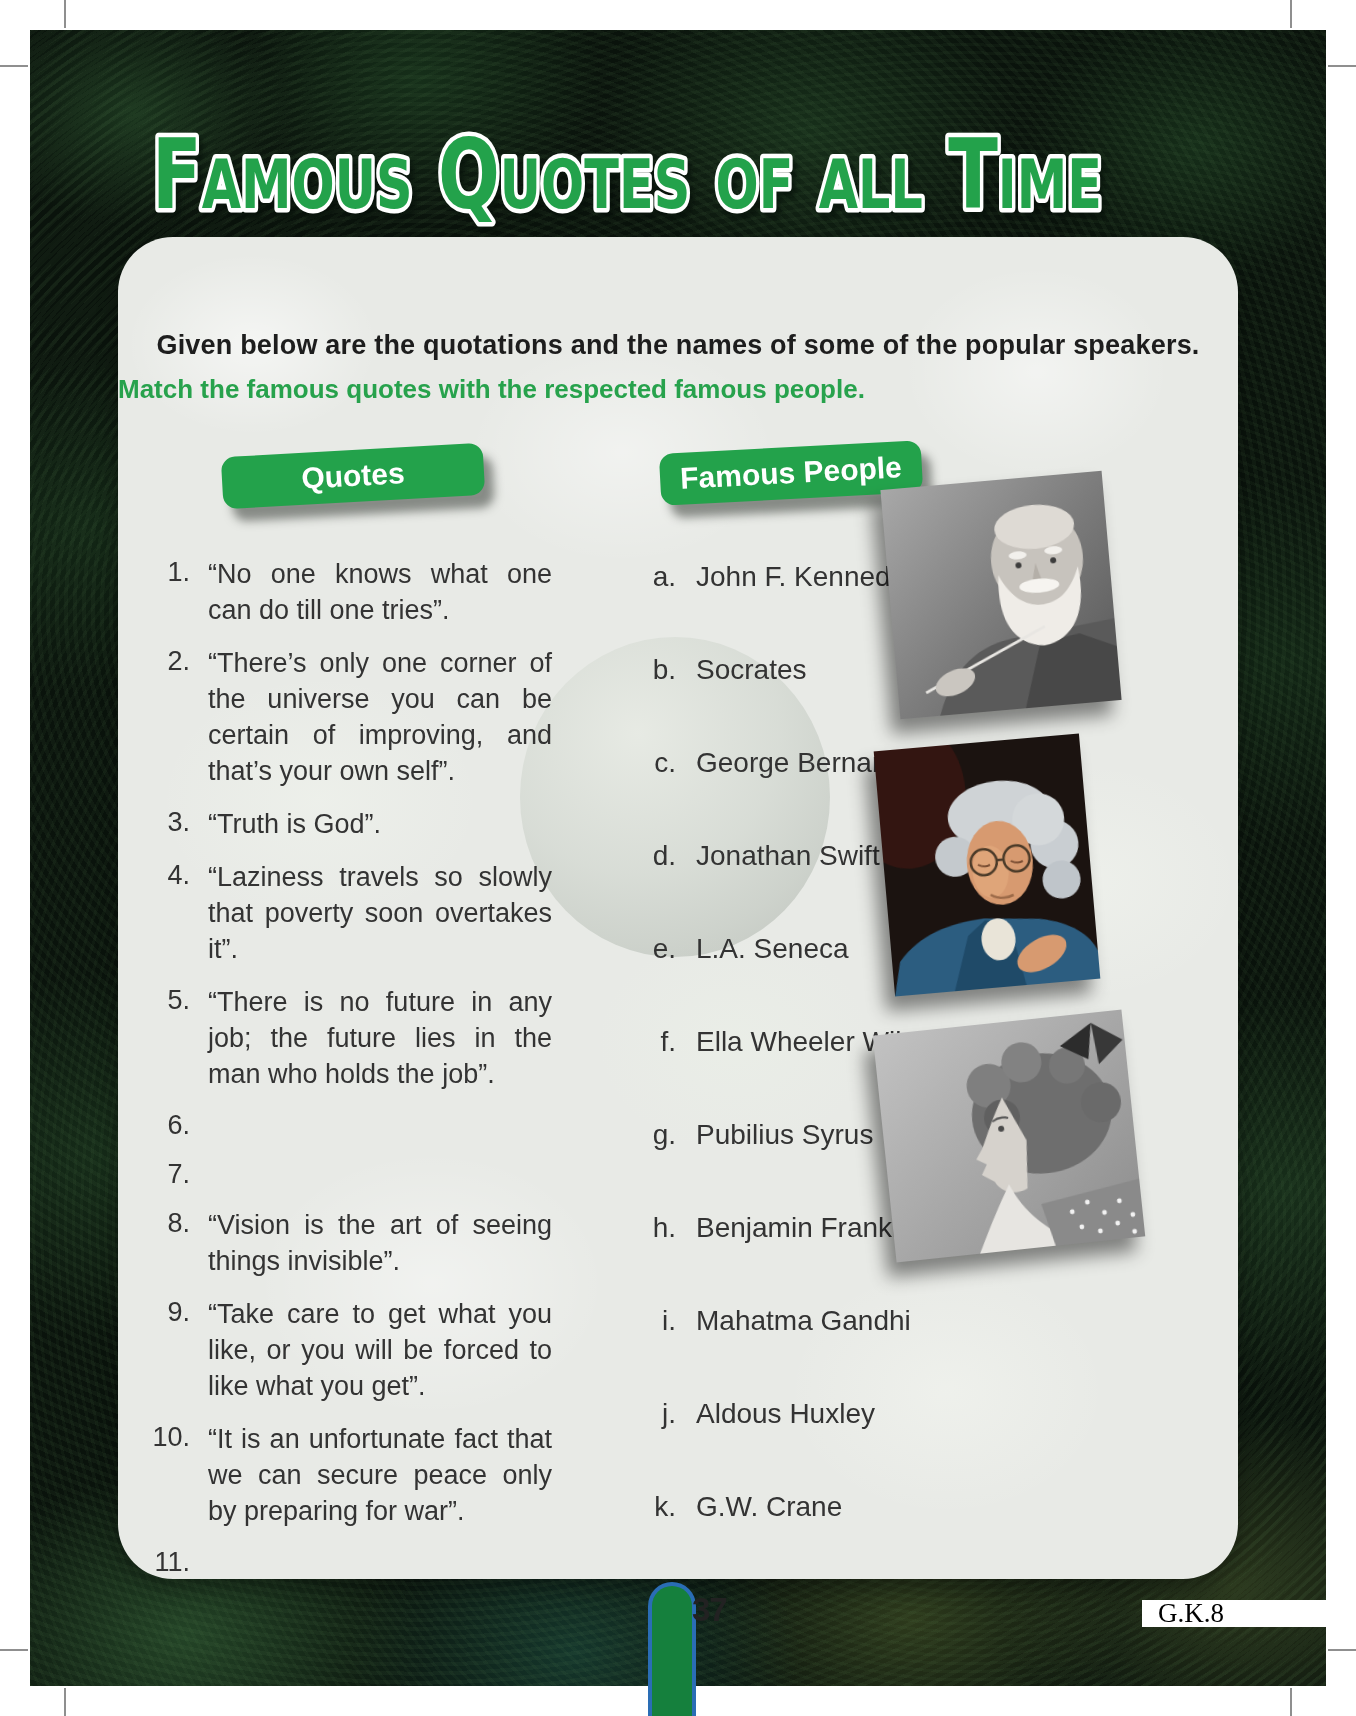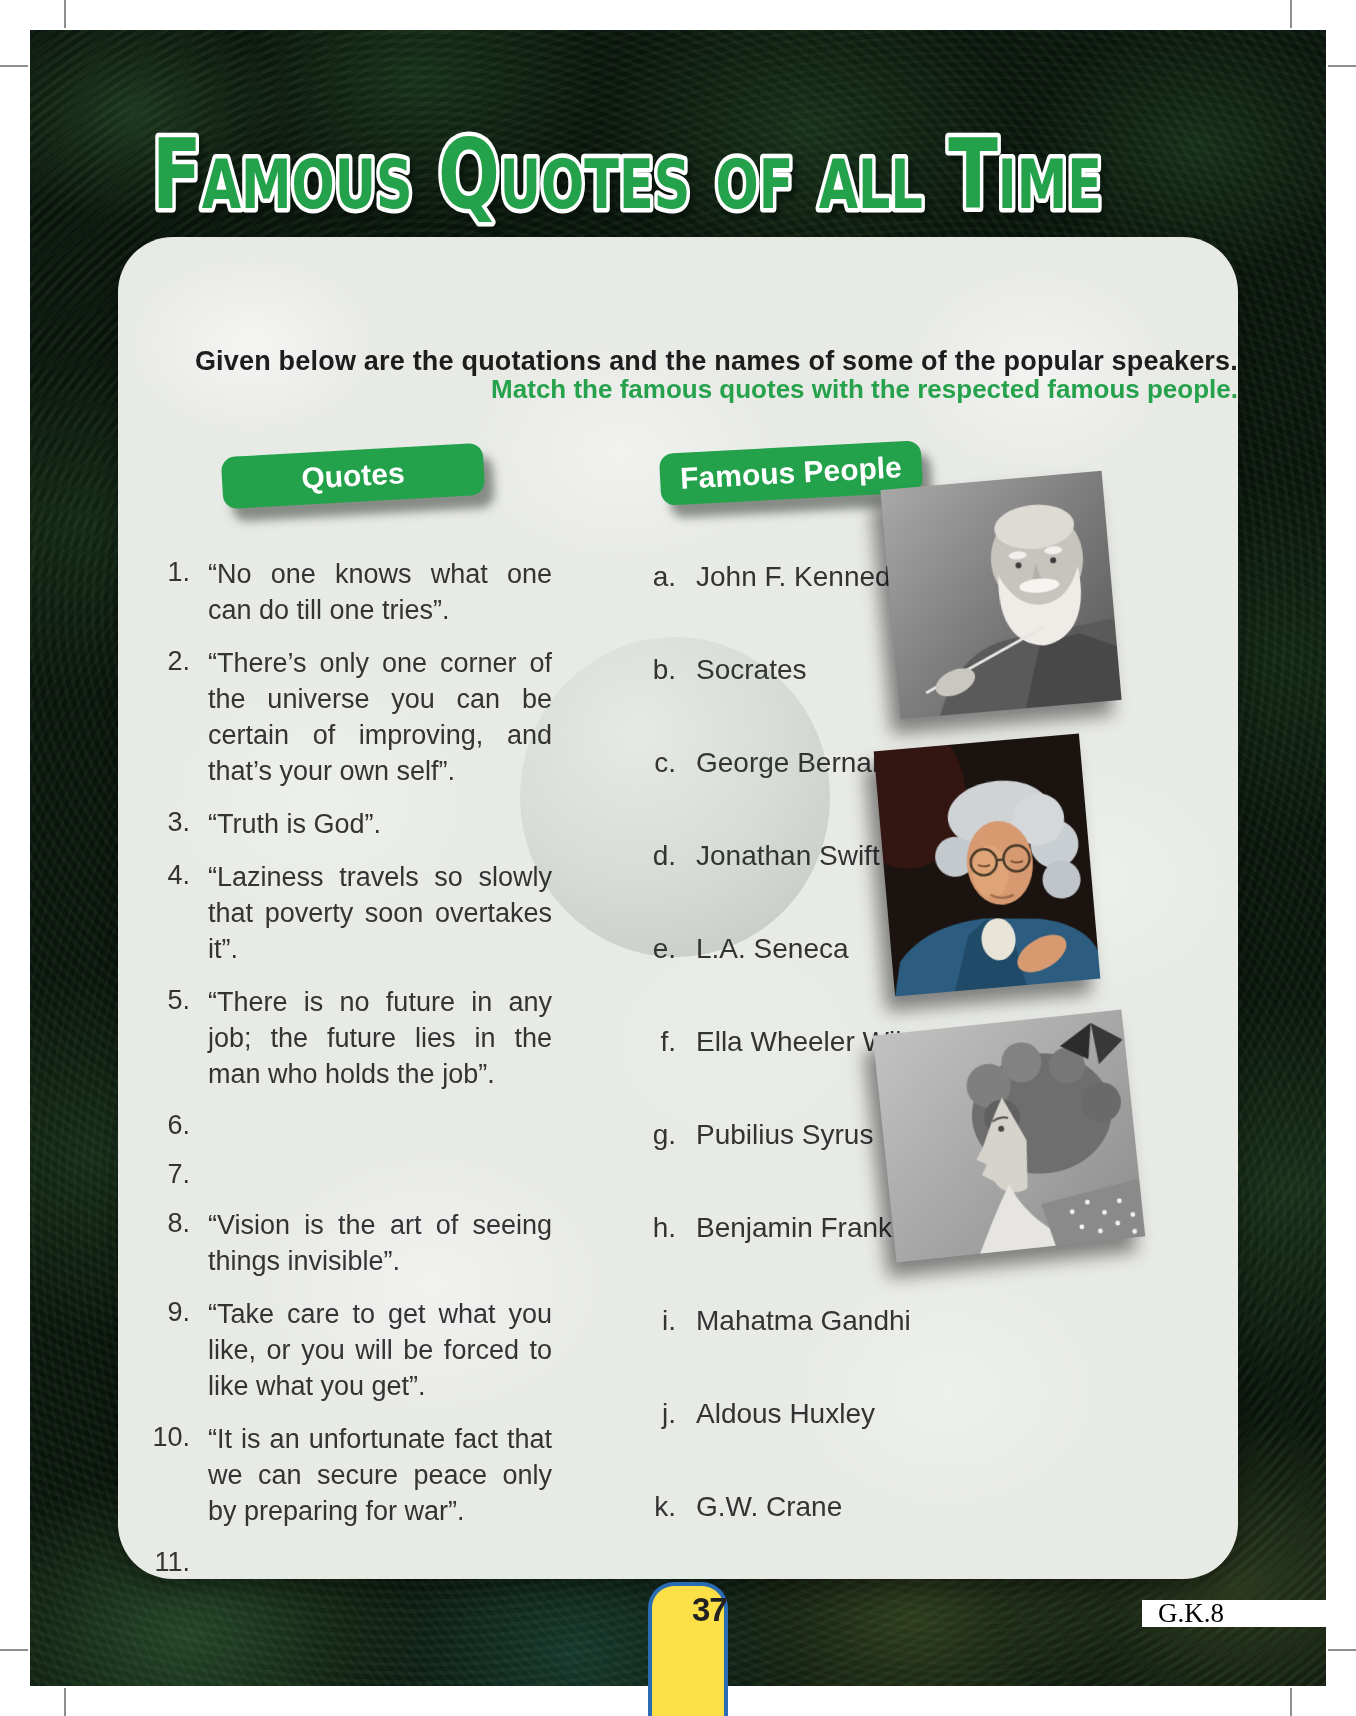--- a/index.html
+++ b/index.html
@@ -62,26 +62,26 @@
   }
   .globe {
     position:absolute; left:402px; top:400px; width:310px; height:320px;
     border-radius:50%; opacity:.3;
     background:radial-gradient(circle at 38% 30%,
       rgba(228,234,222,.95), rgba(150,165,148,.65) 48%,
       rgba(70,90,70,.55) 72%, rgba(16,28,16,.65) 100%);
   }
 
   .intro1 {
-    position:absolute; left:118px; top:346px; width:1120px; z-index:4;
-    text-align:right; font-size:27px; font-weight:bold; color:#1d1d1d; letter-spacing:.2px;
+    position:absolute; left:118px; top:330px; width:1120px; z-index:4;
+    text-align:center; font-size:27px; font-weight:bold; color:#1d1d1d; letter-spacing:.2px;
   }
   .intro2 {
     position:absolute; left:118px; top:374px; width:1120px; z-index:4;
-    text-align:right; font-size:26px; font-weight:bold; color:#27a24c;
+    text-align:left; font-size:26px; font-weight:bold; color:#27a24c;
   }
 
   
   .pill {
     position:absolute; height:52px; z-index:4; background:#23a24b; border-radius:14px;
     color:#fff; font-size:30px; font-weight:bold; text-align:center; line-height:52px;
     box-shadow:9px 13px 10px rgba(40,46,40,.5);
   }
   #quotes-pill { left:222px; top:450px; width:262px; transform:rotate(-3.2deg); }
   #people-pill { left:660px; top:447px; width:262px; transform:rotate(-3deg); }
@@ -99,22 +99,22 @@
 
   
   .photo { position:absolute; z-index:5; filter:drop-shadow(-10px 14px 9px rgba(0,0,0,.45)); }
   .photo svg { display:block; width:100%; height:100%; }
   #photo-shaw     { left:890px; top:480px;  width:222px; height:230px; transform:rotate(-5deg); }
   #photo-franklin { left:884px; top:742px;  width:206px; height:246px; transform:rotate(-5deg); }
   #photo-wilcox   { left:884px; top:1022px; width:250px; height:228px; transform:rotate(-6deg); }
 
   
   .badge {
-    position:absolute; left:648px; top:1582px; width:80px; height:134px; z-index:6;
-    background:#fde047; border:4px solid #2a6db5; border-bottom:none;
+    position:absolute; left:648px; top:1582px; width:48px; height:134px; z-index:6;
+    background:#15803d; border:4px solid #2a6db5; border-bottom:none;
     border-radius:26px 26px 0 0; text-align:center;padding-left:40px;
   }
   .badge-num { margin-top:5px; font-size:33px; font-weight:bold; color:#222; letter-spacing:-1px; }
 
   .gk {
     position:absolute; left:1142px; top:1583px; width:184px; height:27px; z-index:6;
     background:#fff; padding-left:16px;
     font-family:"Liberation Serif","DejaVu Serif",serif;
     font-size:27px; line-height:26px; color:#000;margin-top:17px;
   }

